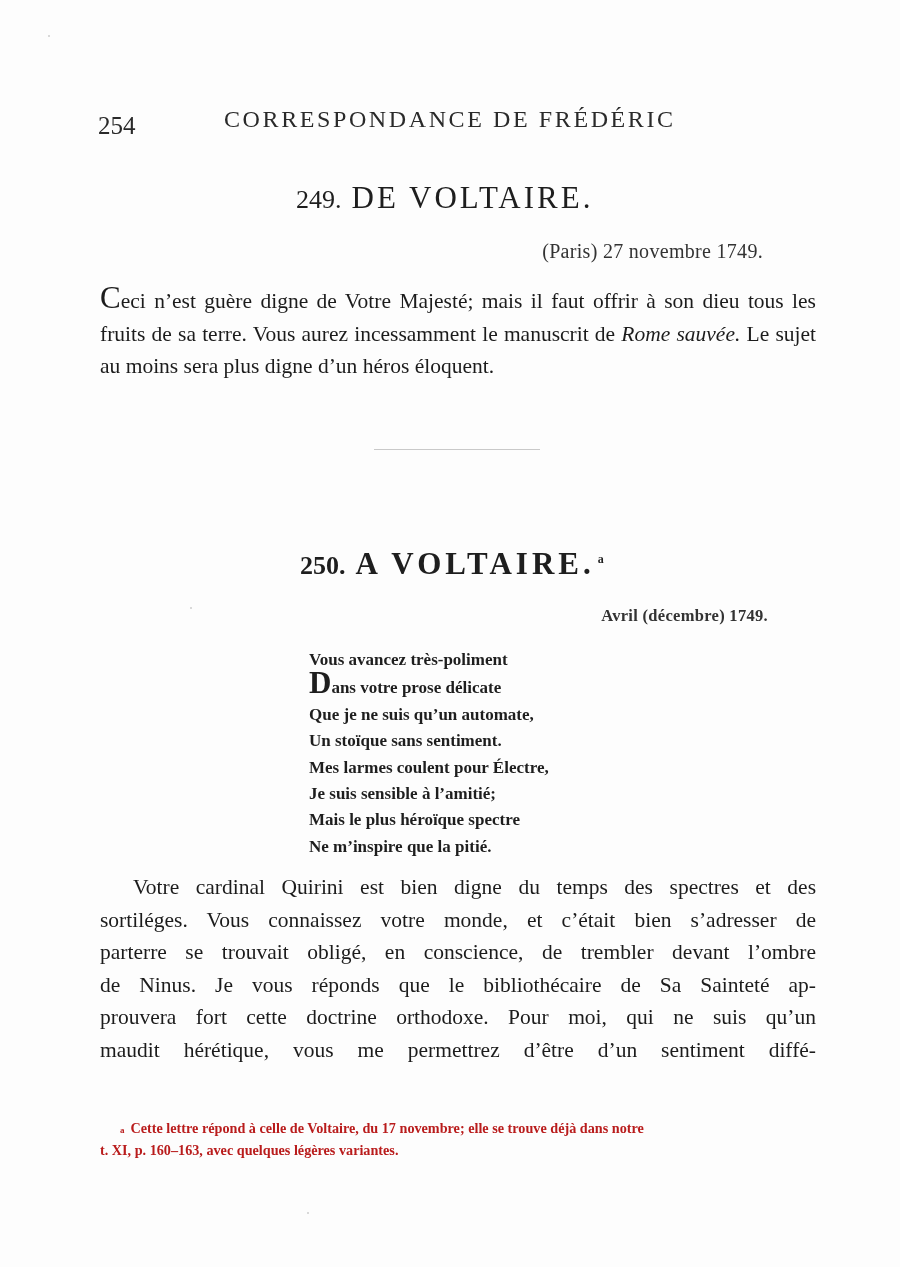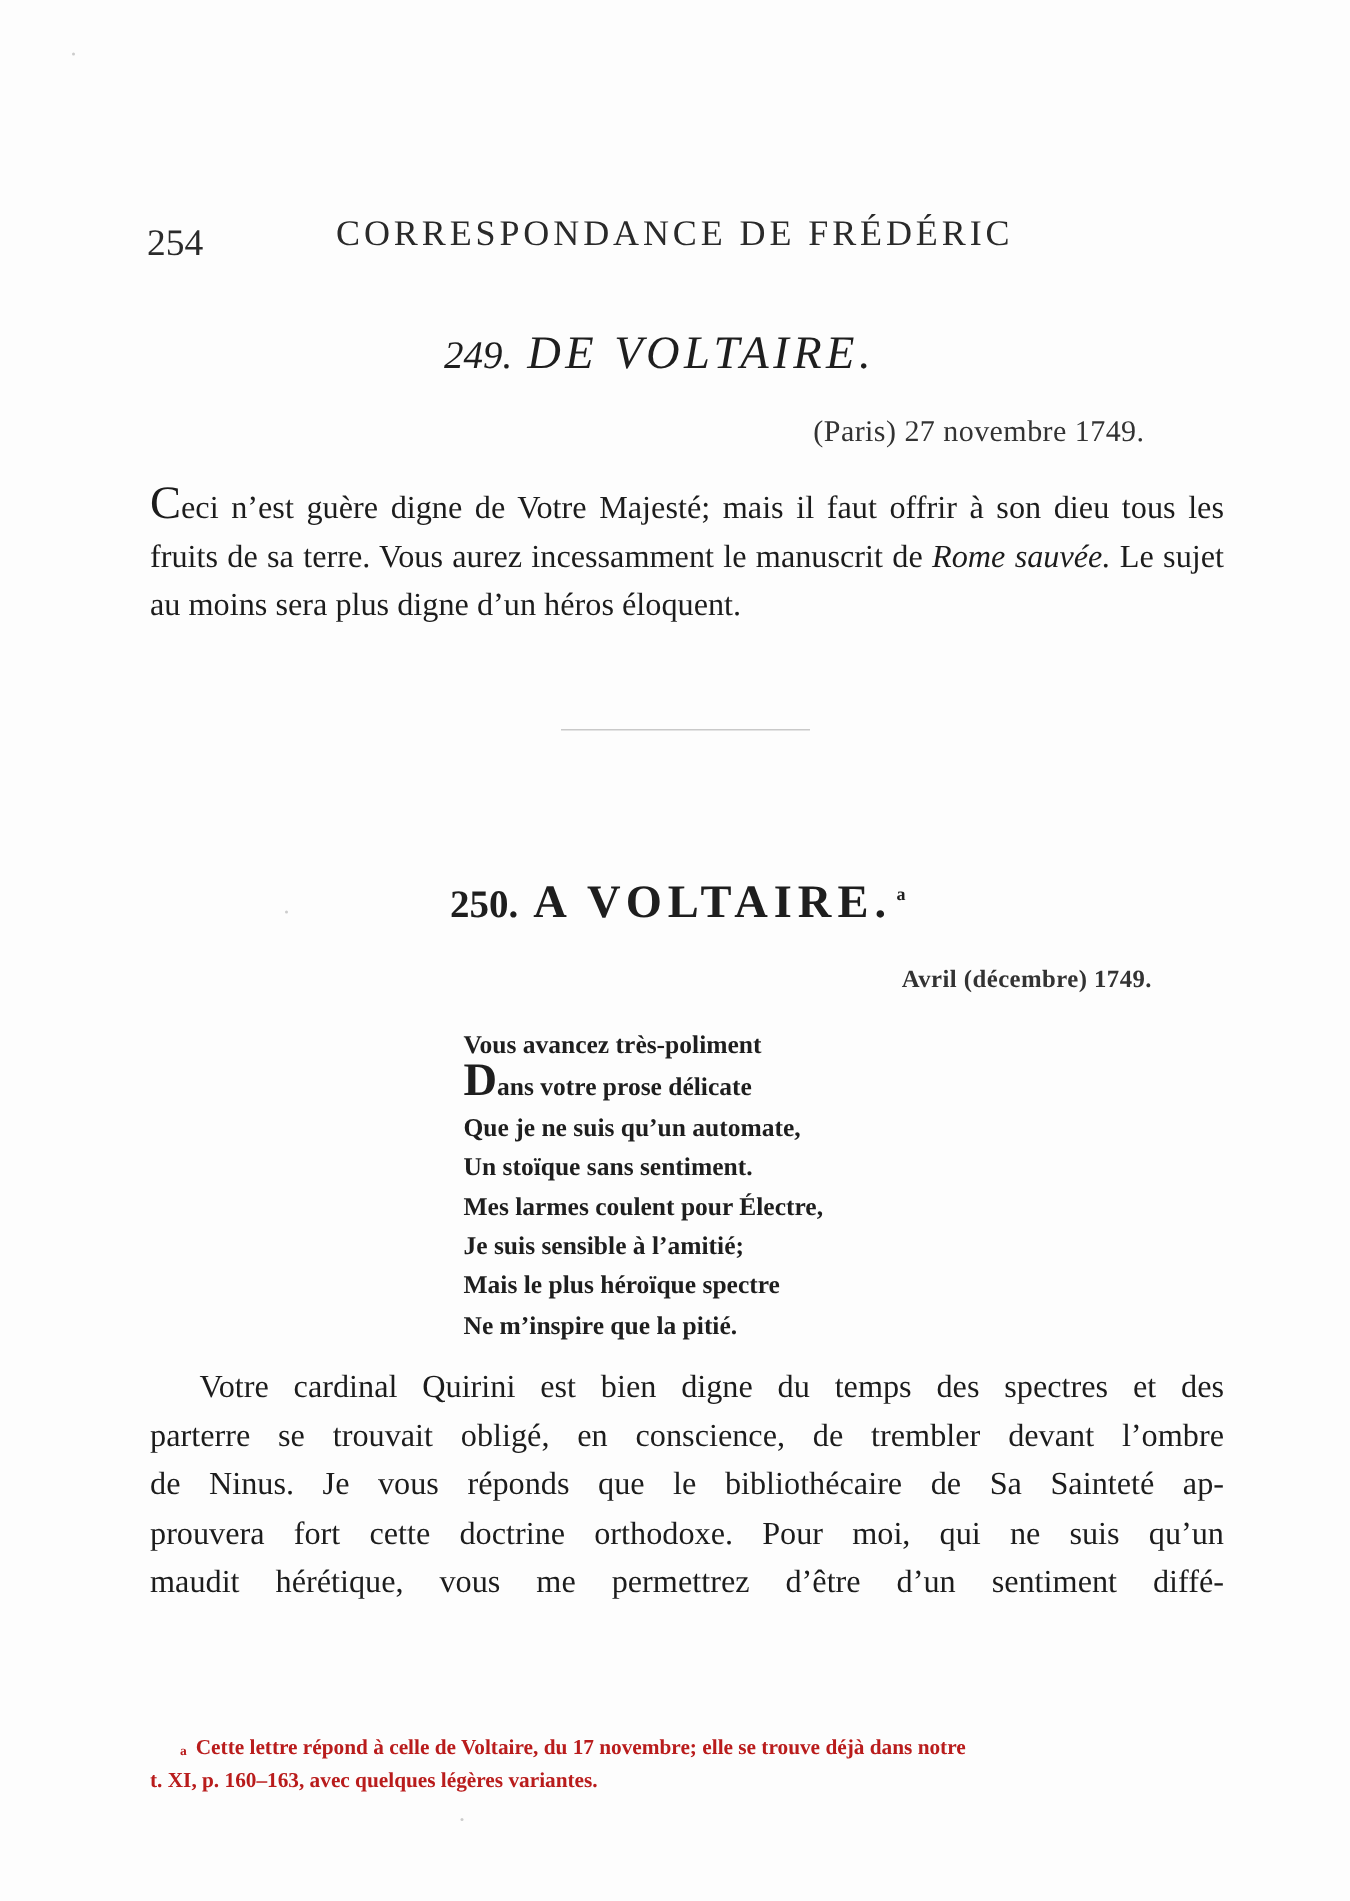--- a/index.html
+++ b/index.html
@@ -1,24 +1,24 @@
 <!DOCTYPE html>
 <html><head>
   <meta charset="utf-8">
   <style>
     html, body { margin: 0; padding: 0; }
     body {
       width: 900px; height: 1267px; background: #fdfdfd; color: #1d1d1d;
       font-family: "Liberation Serif", "DejaVu Serif", serif; position: relative; overflow: hidden;
     }
-    .abs { position: absolute; margin-top: 37px; }
+    .abs { position: absolute; }
     .page-num { left: 98px; top: 112px; font-size: 25px; letter-spacing: 0px; color: #2a2a2a; }
     .running-head { left: 224px; top: 106px; font-size: 24px; letter-spacing: 2.6px; color: #2a2a2a; }
     .heading { font-size: 31px; letter-spacing: 3px; color: #1e1e1e; }
-    .h1 { left: 296px; top: 180px; font-style: italic; }
+    .h1 { left: 296px; top: 180px; }
     .h2 { left: 300px; top: 546px; font-weight: bold; letter-spacing: 4px; }
     .heading .num { font-size: 26px; letter-spacing: 0; margin-right: 10px; font-weight: normal; }
     .h2 .num { font-weight: bold; }
     .heading sup { font-size: 12px; vertical-align: top; position: relative; top: 6px; margin-left: 3px; letter-spacing: 0; }
     .dateline { font-size: 20px; color: #333; letter-spacing: 0.3px; }
     .d1 { right: 137px; top: 240px; }
     .d2 { right: 132px; top: 606px; font-weight: bold; font-size: 16.5px; }
     .prose { left: 100px; width: 716px; font-size: 21.5px; line-height: 32.5px; text-align: justify; color: #1c1c1c; }
     .p1 { top: 282px; }
     .p1 .dropcap { font-size: 31px; font-weight: normal; }
@@ -60,20 +60,21 @@
   <span class="line">Que je ne suis qu’un automate,</span>
   <span class="line">Un stoïque sans sentiment.</span>
   <span class="line">Mes larmes coulent pour Électre,</span>
   <span class="line">Je suis sensible à l’amitié;</span>
   <span class="line">Mais le plus héroïque spectre</span>
   <span class="line">Ne m’inspire que la pitié.</span>
 </div>
 
 <div class="abs prose p2">
   <span class="line first">Votre cardinal Quirini est bien digne du temps des spectres et des</span>
+  <span class="line">sortiléges. Vous connaissez votre monde, et c’était bien s’adresser de</span>
   <span class="line">parterre se trouvait obligé, en conscience, de trembler devant l’ombre</span>
   <span class="line">de Ninus. Je vous réponds que le bibliothécaire de Sa Sainteté ap-</span>
   <span class="line">prouvera fort cette doctrine orthodoxe. Pour moi, qui ne suis qu’un</span>
   <span class="line">maudit hérétique, vous me permettrez d’être d’un sentiment diffé-</span>
 </div>
 
 <div class="abs footnote">
   <div><span class="mark">a</span><span>Cette lettre répond à celle de Voltaire, du 17 novembre; elle se trouve déjà dans notre</span></div>
   <div>t. XI, p. 160–163, avec quelques légères variantes.</div>
 </div>

